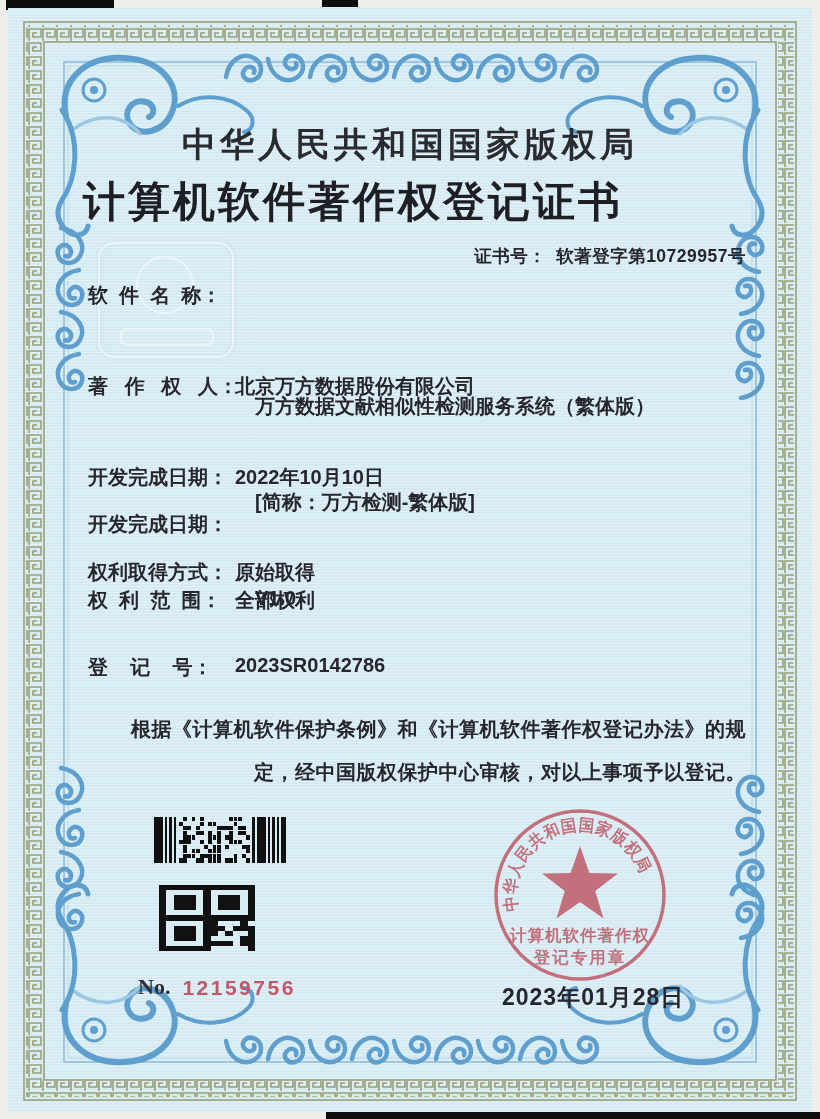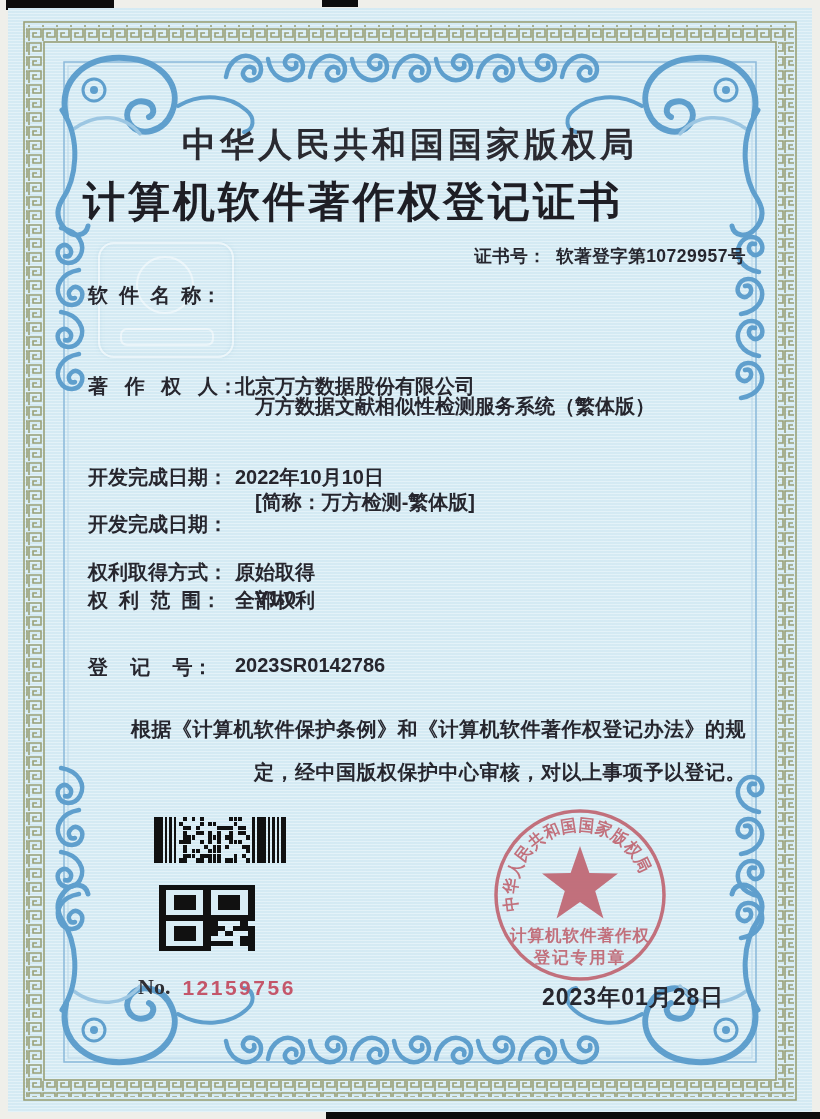--- a/index.html
+++ b/index.html
@@ -28,21 +28,21 @@
   #row-owner{top:373px;}
   #row-dev{top:464px;}
   #row-pub{top:511px;}
   #row-acq{top:559px;}
   #row-scope{top:587px;}
   #row-reg{top:654px;}
   #statement{left:86px;top:708px;width:660px;font-size:20px;line-height:43px;font-weight:700;text-indent:2em;letter-spacing:.5px;text-align:right;}
   #serial{left:138px;top:974px;display:flex;align-items:flex-end;}
   #serial .no{font-family:"Liberation Serif", serif;font-size:22px;font-weight:700;color:#2e2e34;}
   #serial .num{margin-left:12px;font-size:21px;font-weight:700;letter-spacing:2.5px;color:#c4566a;}
-  #issue-date{left:502px;top:982px;font-size:23px;font-weight:700;letter-spacing:1px;margin-left:40px;}
+  #issue-date{left:502px;top:982px;font-size:23px;font-weight:700;letter-spacing:1px;}
   #watermark{
     position:absolute;left:98px;top:242px;width:132px;height:112px;z-index:1;opacity:.55;
     border:2px solid rgba(255,255,255,.9);border-radius:16px;
     box-shadow:0 0 4px rgba(150,195,215,.5), inset 0 0 4px rgba(150,195,215,.5);
   }
   #watermark .circ{position:absolute;left:36px;top:12px;width:54px;height:54px;border:2px solid rgba(255,255,255,.9);border-radius:50%;}
   #watermark .base{position:absolute;left:20px;bottom:10px;width:90px;height:14px;border:2px solid rgba(255,255,255,.9);border-radius:7px;}
   #barcode-svg{position:absolute;left:154px;top:817px;z-index:2;}
   #qr-svg{position:absolute;left:159px;top:885px;z-index:2;}
 </style>

